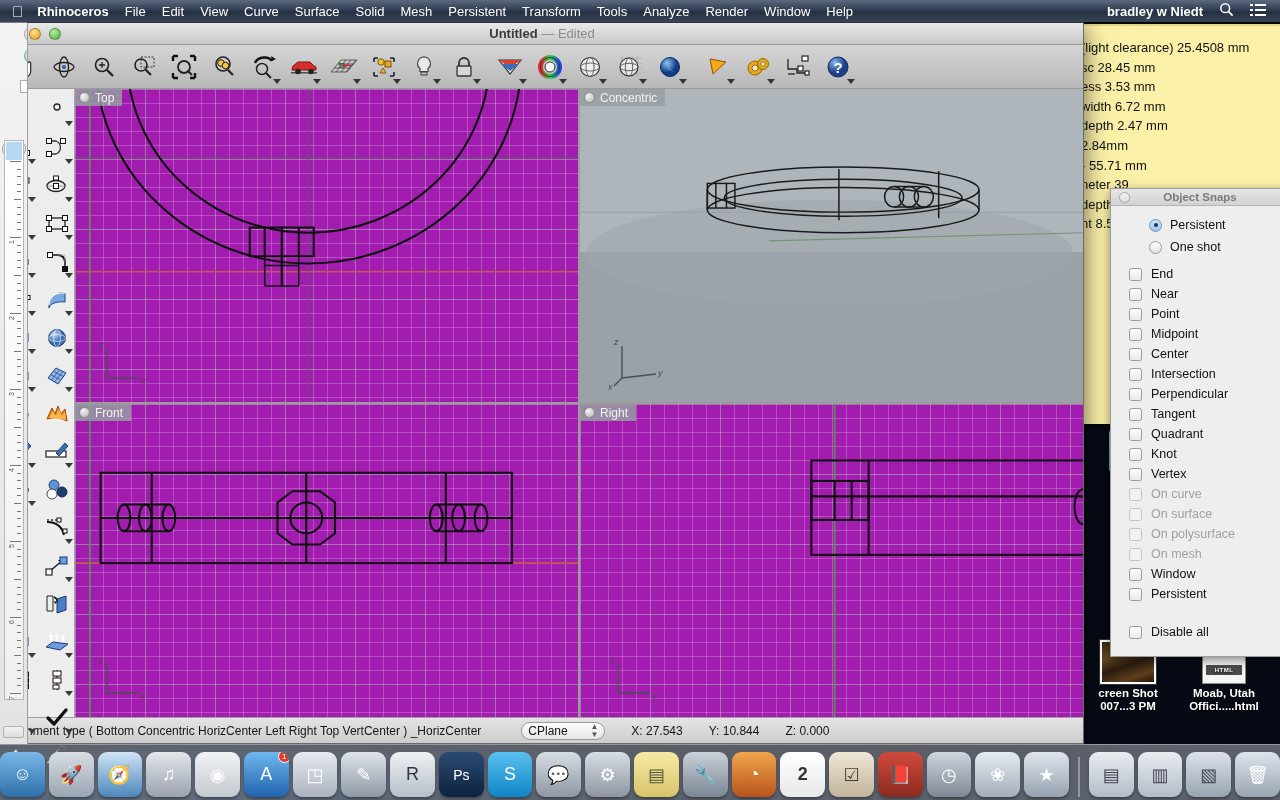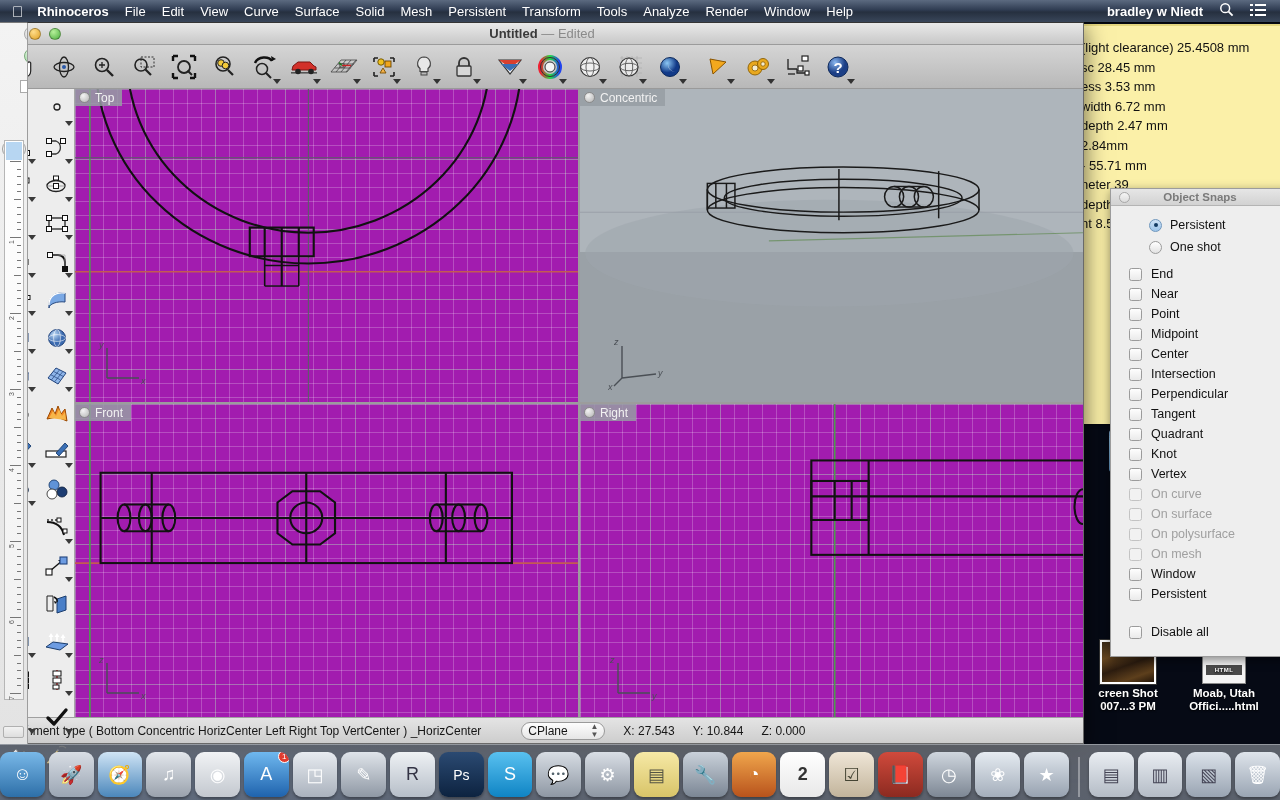--- a/index.html
+++ b/index.html
@@ -188,21 +188,21 @@
   }
   #statusbar .prompt{ padding-left:5px; white-space:nowrap; }
   #statusbar .cplane{
     margin-left:40px; width:84px; height:18px;
     border:1px solid #9a9a9a; border-radius:9px;
     background:linear-gradient(#fdfdfd,#e6e6e6);
     font-size:12px; display:flex; align-items:center; padding:8px 6px;
     position:relative;
   }
   #statusbar .cplane .stepper{ position:absolute; right:6px; font-size:8px; line-height:8px; color:#555;}
-  #statusbar .coord{ margin-left:18px; white-space:nowrap; }
+  #statusbar .coord{ margin-left:26px; white-space:nowrap; }
 
   
   #osnaps{
     position:absolute; left:1110px; top:188px; width:180px;
     background:#eeeeee; border:1px solid #9c9c9c;
     box-shadow:0 3px 10px rgba(0,0,0,.45);
     z-index:40; font-size:12.5px; color:#111;
     padding-bottom:14px;
   }
   #osnaps .pal-title{

